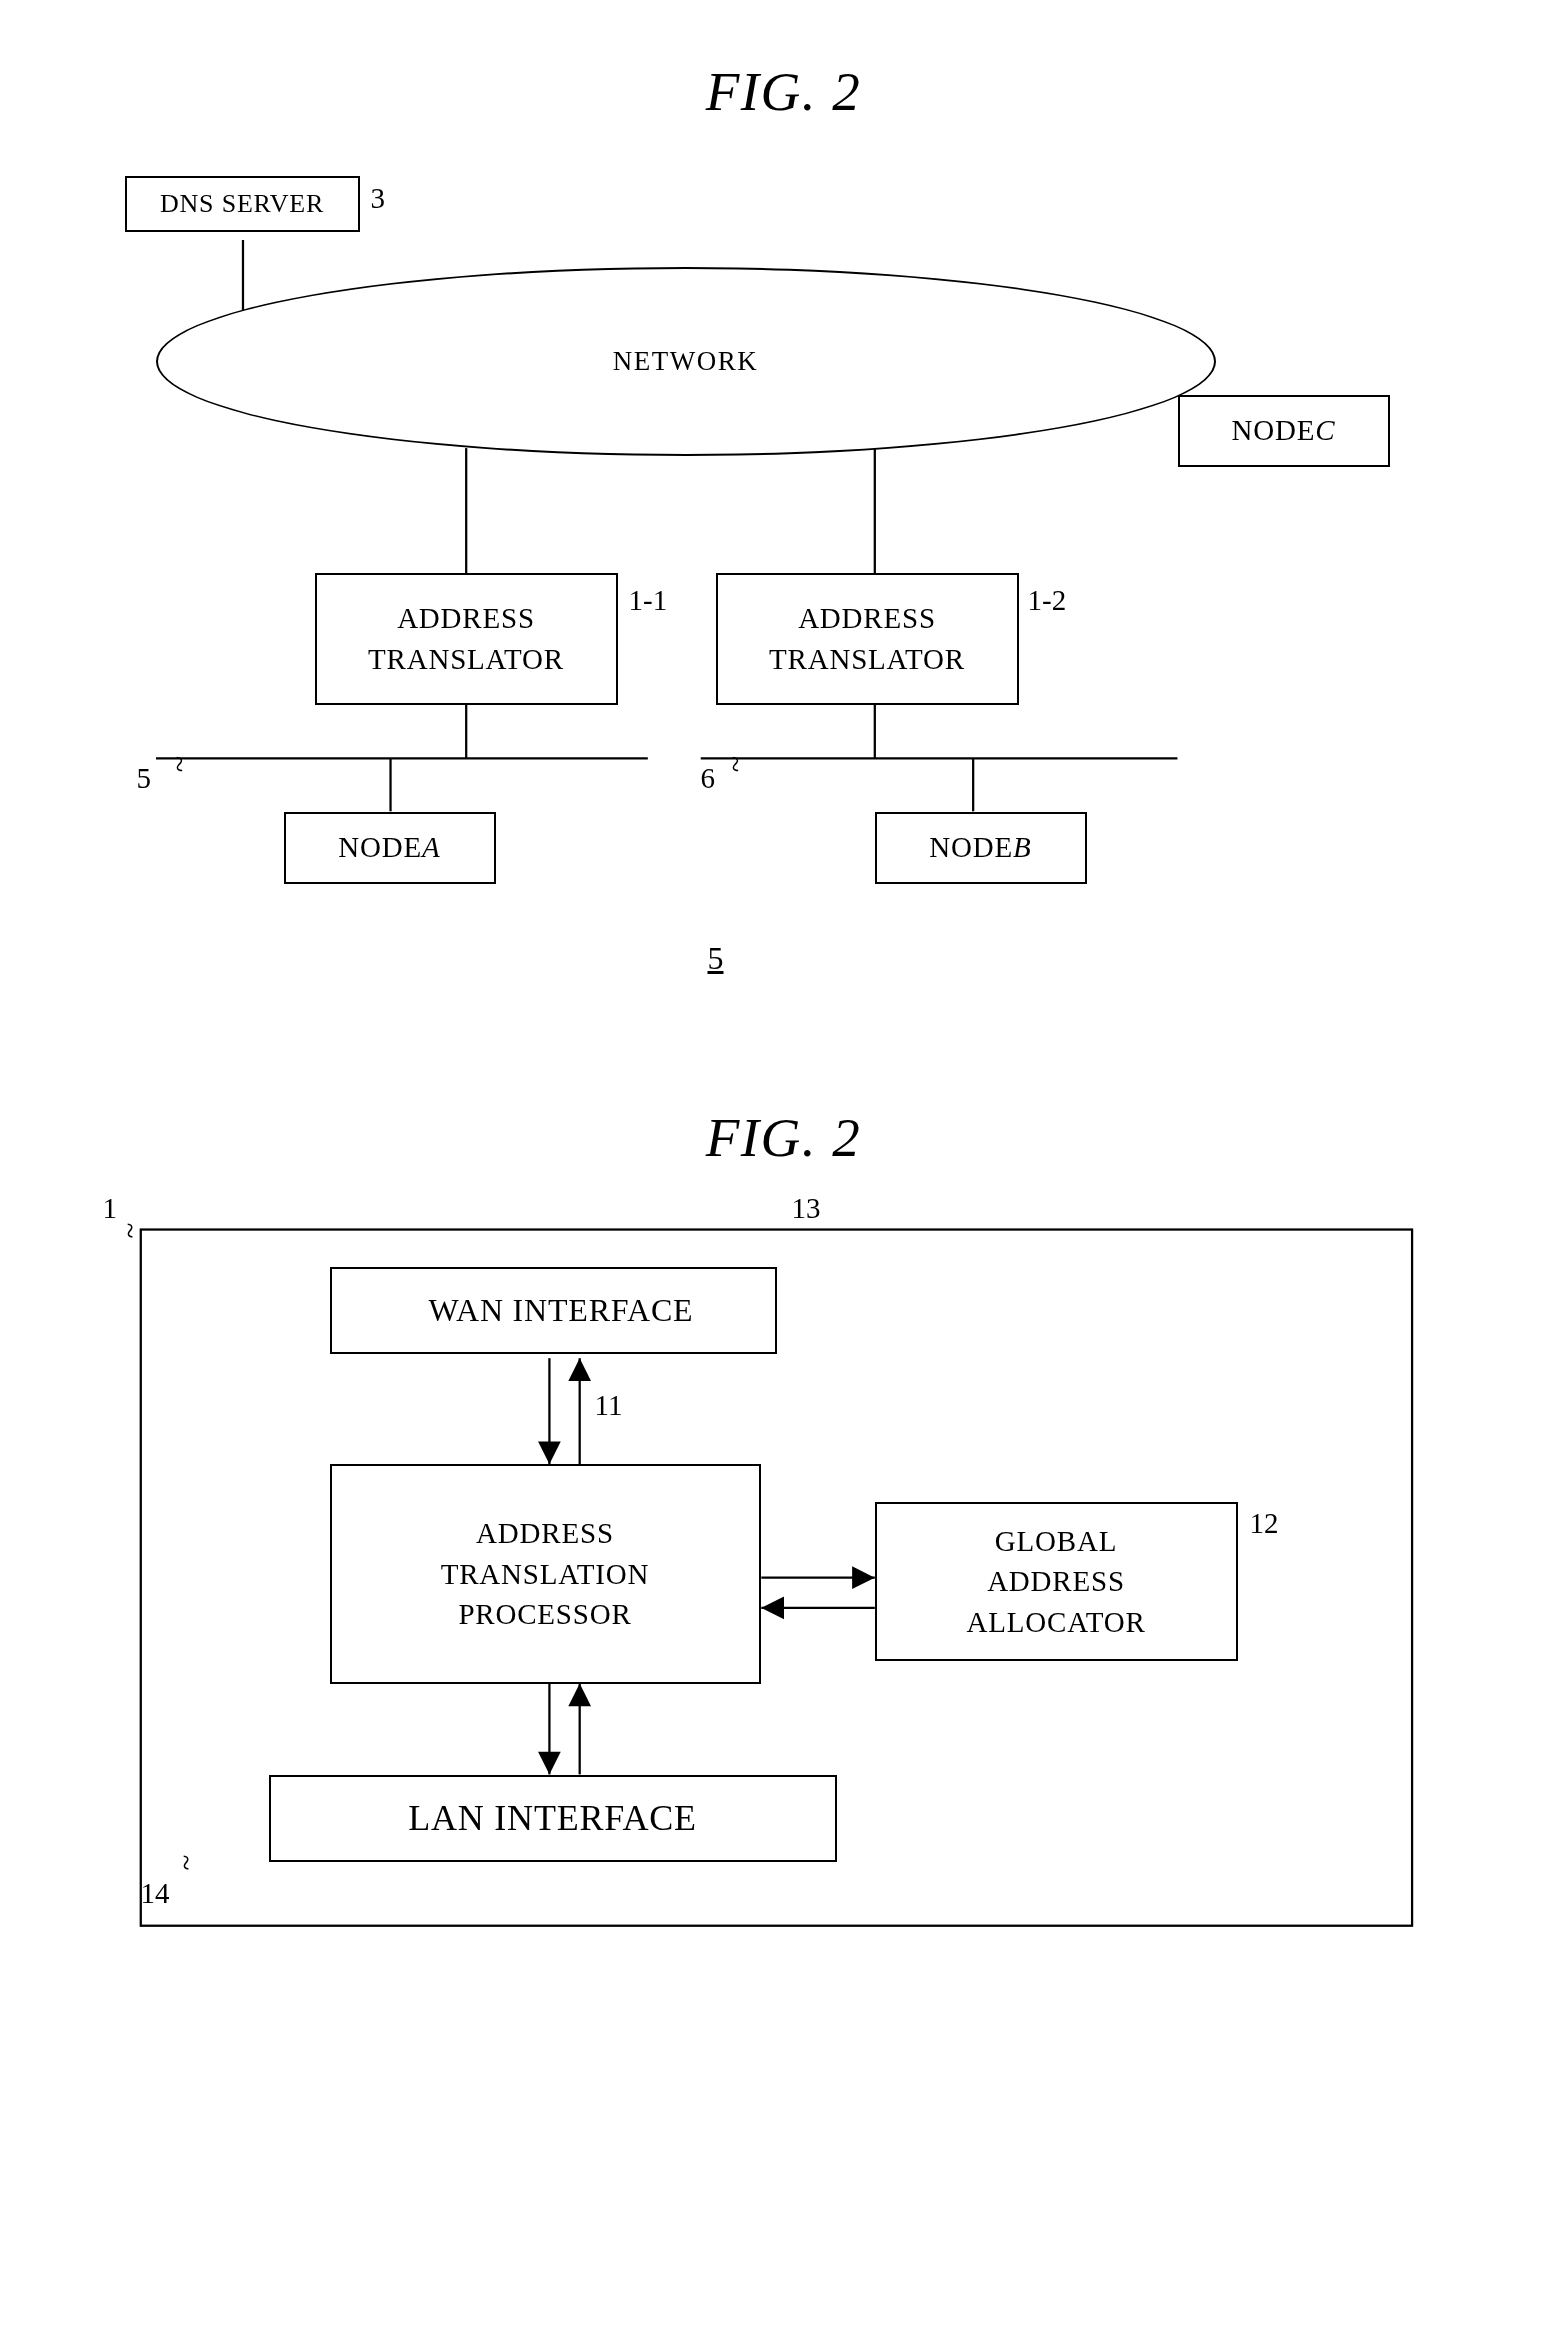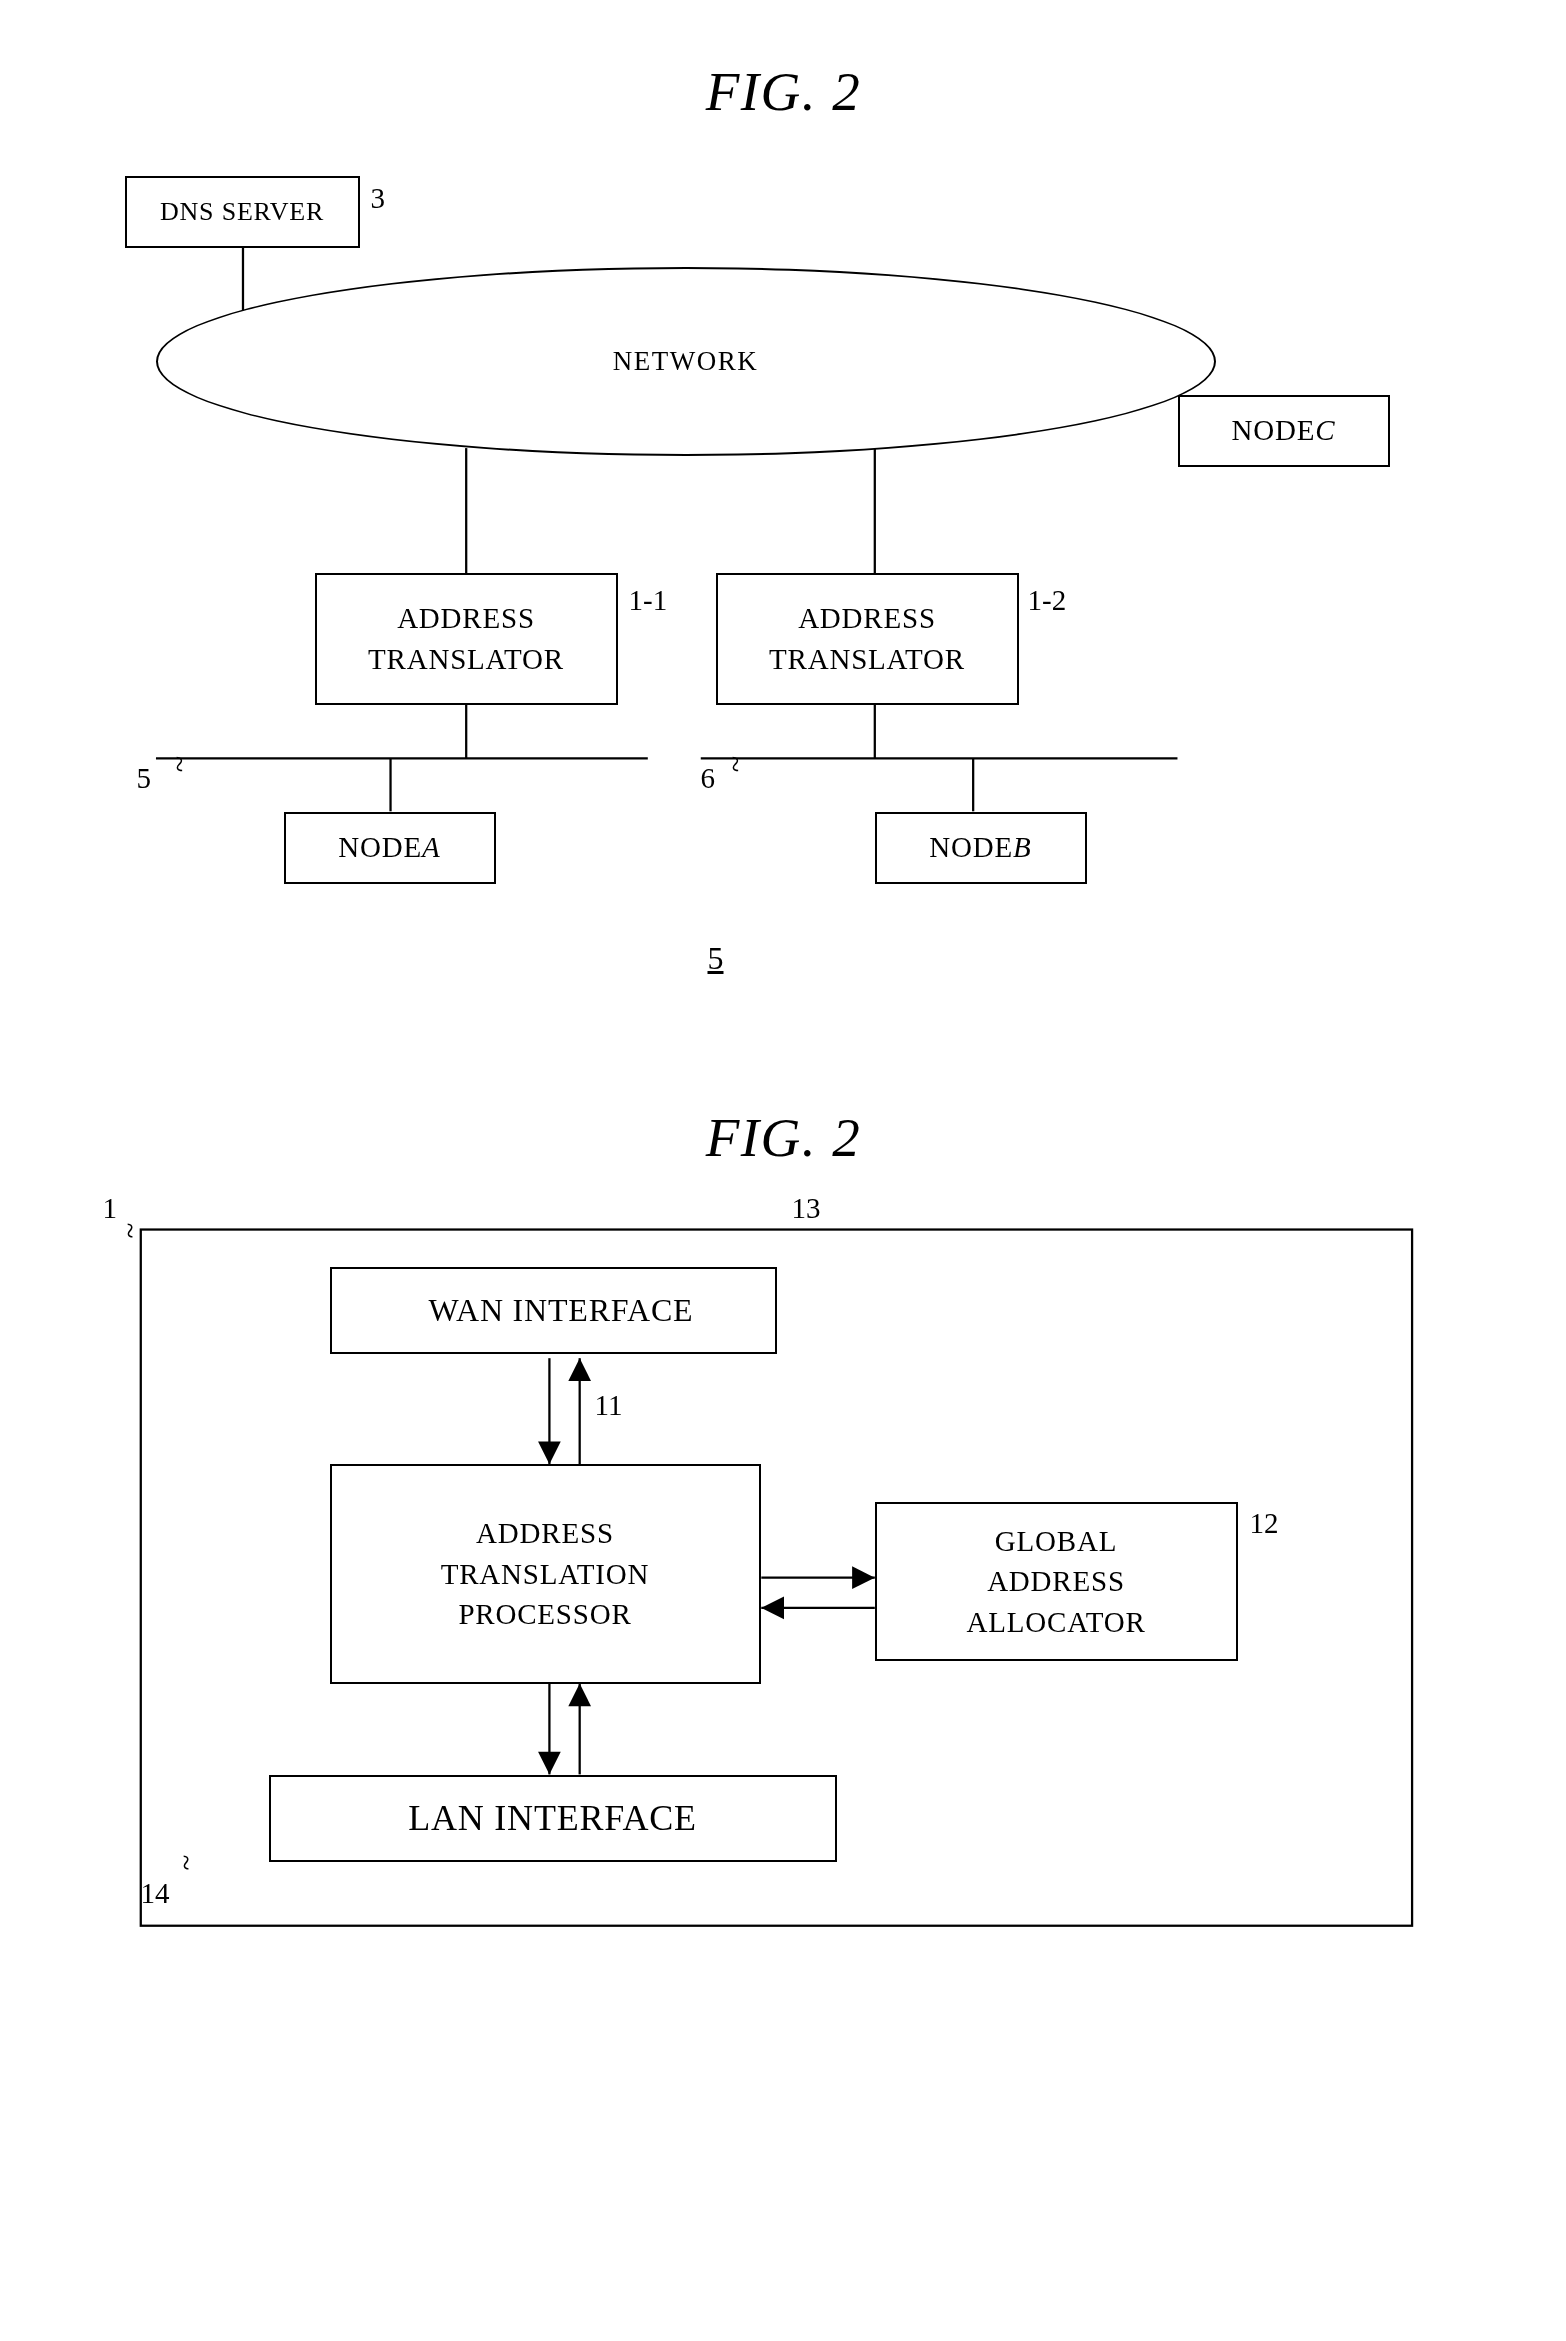--- a/index.html
+++ b/index.html
@@ -130,21 +130,21 @@
       <line x1="410" y1="800" x2="410" y2="870" stroke="#000" stroke-width="3"></line>
 
       <line x1="1050" y1="720" x2="1050" y2="800" stroke="#000" stroke-width="3"></line>
 
       <line x1="820" y1="800" x2="1450" y2="800" stroke="#000" stroke-width="3"></line>
 
       <line x1="1180" y1="800" x2="1180" y2="870" stroke="#000" stroke-width="3"></line>
 
     </svg>
 
-    <div class="box" style="left:45px; top:23px; width:235px; height:72px; font-size:26px;">DNS SERVER</div>
+    <div class="box" style="left:45px; top:23px; width:235px; height:56px; font-size:26px;">DNS SERVER</div>
 
     <div class="ref-label" style="left:291px; top:29px;">3</div>
 
     <div class="ref-label" style="left:765px; top:114px;">2</div>
 
     <div class="network-ellipse" style="left:76px; top:114px; width:1060px; height:189px;">NETWORK</div>
 
     <div class="box" style="left:1098px; top:242px; width:212px; height:72px; font-size:29px;">
       NODE <span style="font-style:italic;">C</span>
     </div>

